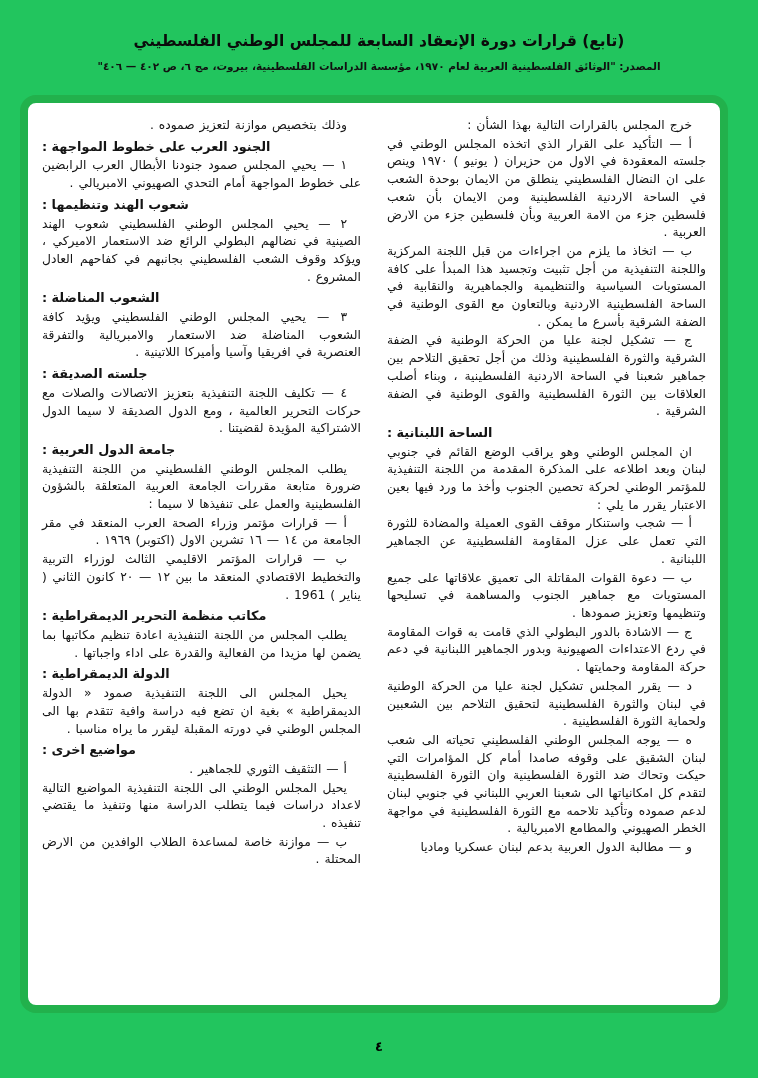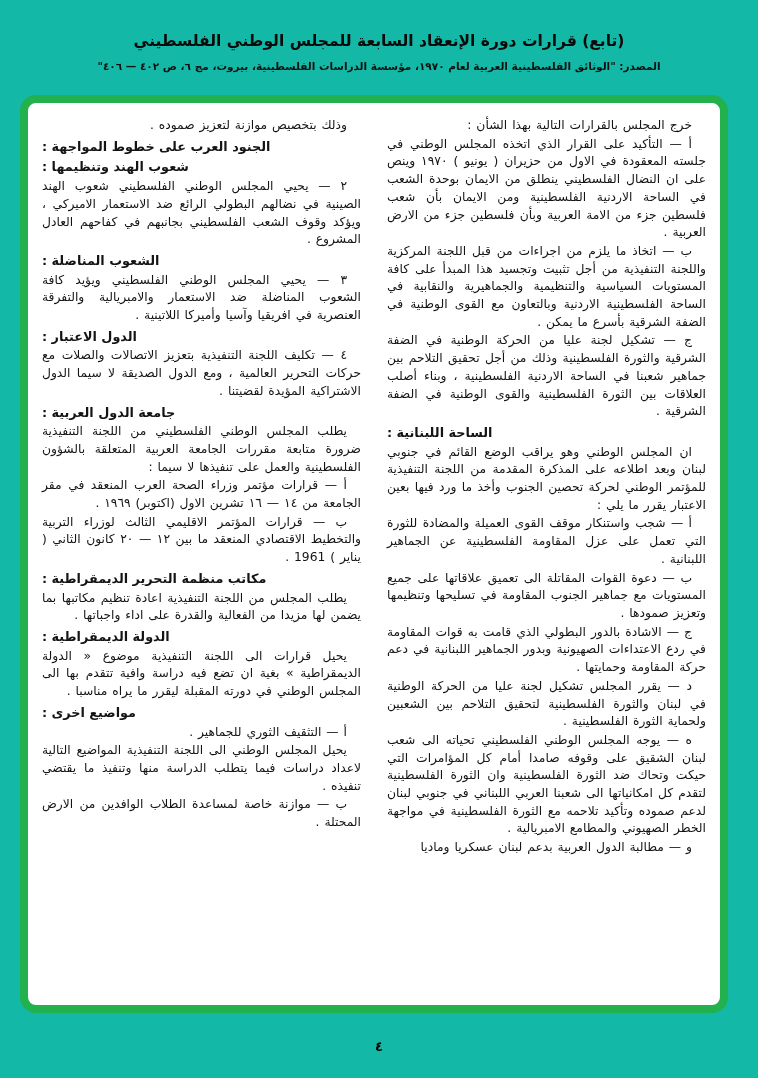--- a/index.html
+++ b/index.html
@@ -5,21 +5,21 @@
   html, body {
     margin: 0;
     padding: 0;
     background: #ffffff;
     font-family: "DejaVu Sans", sans-serif;
   }
   .page {
     position: relative;
     width: 758px;
     height: 1078px;
-    background: #14b8a6;
+    background: #22c55e;
     overflow: hidden;
   }
   .doc-header {
     direction: rtl;
     text-align: center;
     padding-top: 32px;
   }
   .doc-title {
     font-size: 15.5px;
     font-weight: bold;
@@ -98,43 +98,44 @@
   <div class="green-frame" style="border-color: rgb(34, 177, 76);">
     <div class="columns">
       <div class="text-column">
           <div class="para">خرج المجلس بالقرارات التالية بهذا الشأن :</div>
           <div class="para">أ — التأكيد على القرار الذي اتخذه المجلس الوطني في جلسته المعقودة في الاول من حزيران ( يونيو ) ١٩٧٠ وينص على ان النضال الفلسطيني ينطلق من الايمان بوحدة الشعب في الساحة الاردنية الفلسطينية ومن الايمان بأن شعب فلسطين جزء من الامة العربية وبأن فلسطين جزء من الارض العربية .</div>
           <div class="para">ب — اتخاذ ما يلزم من اجراءات من قبل اللجنة المركزية واللجنة التنفيذية من أجل تثبيت وتجسيد هذا المبدأ على كافة المستويات السياسية والتنظيمية والجماهيرية والنقابية في الساحة الفلسطينية الاردنية وبالتعاون مع القوى الوطنية في الضفة الشرقية بأسرع ما يمكن .</div>
           <div class="para">ج — تشكيل لجنة عليا من الحركة الوطنية في الضفة الشرقية والثورة الفلسطينية وذلك من أجل تحقيق التلاحم بين جماهير شعبنا في الساحة الاردنية الفلسطينية ، وبناء أصلب العلاقات بين الثورة الفلسطينية والقوى الوطنية في الضفة الشرقية .</div>
           <div class="heading">الساحة اللبنانية :</div>
           <div class="para">ان المجلس الوطني وهو يراقب الوضع القائم في جنوبي لبنان وبعد اطلاعه على المذكرة المقدمة من اللجنة التنفيذية للمؤتمر الوطني لحركة تحصين الجنوب وأخذ ما ورد فيها بعين الاعتبار يقرر ما يلي :</div>
           <div class="para">أ — شجب واستنكار موقف القوى العميلة والمضادة للثورة التي تعمل على عزل المقاومة الفلسطينية عن الجماهير اللبنانية .</div>
-          <div class="para">ب — دعوة القوات المقاتلة الى تعميق علاقاتها على جميع المستويات مع جماهير الجنوب المقاومة في تسليحها وتنظيمها وتعزيز صمودها .</div>
+          <div class="para">ب — دعوة القوات المقاتلة الى تعميق علاقاتها على جميع المستويات مع جماهير الجنوب والمساهمة في تسليحها وتنظيمها وتعزيز صمودها .</div>
           <div class="para">ج — الاشادة بالدور البطولي الذي قامت به قوات المقاومة في ردع الاعتداءات الصهيونية وبدور الجماهير اللبنانية في دعم حركة المقاومة وحمايتها .</div>
           <div class="para">د — يقرر المجلس تشكيل لجنة عليا من الحركة الوطنية في لبنان والثورة الفلسطينية لتحقيق التلاحم بين الشعبين ولحماية الثورة الفلسطينية .</div>
           <div class="para">ه — يوجه المجلس الوطني الفلسطيني تحياته الى شعب لبنان الشقيق على وقوفه صامدا أمام كل المؤامرات التي حيكت وتحاك ضد الثورة الفلسطينية وان الثورة الفلسطينية لتقدم كل امكانياتها الى شعبنا العربي اللبناني في جنوبي لبنان لدعم صموده وتأكيد تلاحمه مع الثورة الفلسطينية في مواجهة الخطر الصهيوني والمطامع الامبريالية .</div>
           <div class="para">و — مطالبة الدول العربية بدعم لبنان عسكريا وماديا</div>
         </div>
       <div class="text-column">
           <div class="para">وذلك بتخصيص موازنة لتعزيز صموده .</div>
           <div class="heading">الجنود العرب على خطوط المواجهة :</div>
+          <div class="para">١ — يحيي المجلس صمود جنودنا الأبطال العرب الرابضين على خطوط المواجهة أمام التحدي الصهيوني الامبريالي .</div>
           <div class="heading">شعوب الهند وتنظيمها :</div>
           <div class="para">٢ — يحيي المجلس الوطني الفلسطيني شعوب الهند الصينية في نضالهم البطولي الرائع ضد الاستعمار الاميركي ، ويؤكد وقوف الشعب الفلسطيني بجانبهم في كفاحهم العادل المشروع .</div>
           <div class="heading">الشعوب المناضلة :</div>
           <div class="para">٣ — يحيي المجلس الوطني الفلسطيني ويؤيد كافة الشعوب المناضلة ضد الاستعمار والامبريالية والتفرقة العنصرية في افريقيا وآسيا وأميركا اللاتينية .</div>
-          <div class="heading">الدول الاعتبار :</div>
+          <div class="heading">جلسته الصديقة :</div>
           <div class="para">٤ — تكليف اللجنة التنفيذية بتعزيز الاتصالات والصلات مع حركات التحرير العالمية ، ومع الدول الصديقة لا سيما الدول الاشتراكية المؤيدة لقضيتنا .</div>
           <div class="heading">جامعة الدول العربية :</div>
           <div class="para">يطلب المجلس الوطني الفلسطيني من اللجنة التنفيذية ضرورة متابعة مقررات الجامعة العربية المتعلقة بالشؤون الفلسطينية والعمل على تنفيذها لا سيما :</div>
           <div class="para">أ — قرارات مؤتمر وزراء الصحة العرب المنعقد في مقر الجامعة من ١٤ — ١٦ تشرين الاول (اكتوبر) ١٩٦٩ .</div>
           <div class="para">ب — قرارات المؤتمر الاقليمي الثالث لوزراء التربية والتخطيط الاقتصادي المنعقد ما بين ١٢ — ٢٠ كانون الثاني ( يناير ) 1961 .</div>
           <div class="heading">مكاتب منظمة التحرير الديمقراطية :</div>
           <div class="para">يطلب المجلس من اللجنة التنفيذية اعادة تنظيم مكاتبها بما يضمن لها مزيدا من الفعالية والقدرة على اداء واجباتها .</div>
           <div class="heading">الدولة الديمقراطية :</div>
-          <div class="para">يحيل قرارات الى اللجنة التنفيذية موضوع « الدولة الديمقراطية » بغية ان تضع فيه دراسة وافية تتقدم بها الى المجلس الوطني في دورته المقبلة ليقرر ما يراه مناسبا .</div>
+          <div class="para">يحيل المجلس الى اللجنة التنفيذية صمود « الدولة الديمقراطية » بغية ان تضع فيه دراسة وافية تتقدم بها الى المجلس الوطني في دورته المقبلة ليقرر ما يراه مناسبا .</div>
           <div class="heading">مواضيع اخرى :</div>
           <div class="para">أ — التثقيف الثوري للجماهير .</div>
           <div class="para">يحيل المجلس الوطني الى اللجنة التنفيذية المواضيع التالية لاعداد دراسات فيما يتطلب الدراسة منها وتنفيذ ما يقتضي تنفيذه .</div>
           <div class="para">ب — موازنة خاصة لمساعدة الطلاب الوافدين من الارض المحتلة .</div>
         </div>
     </div>
   </div>
 
   <div class="page-number">٤</div>
 

